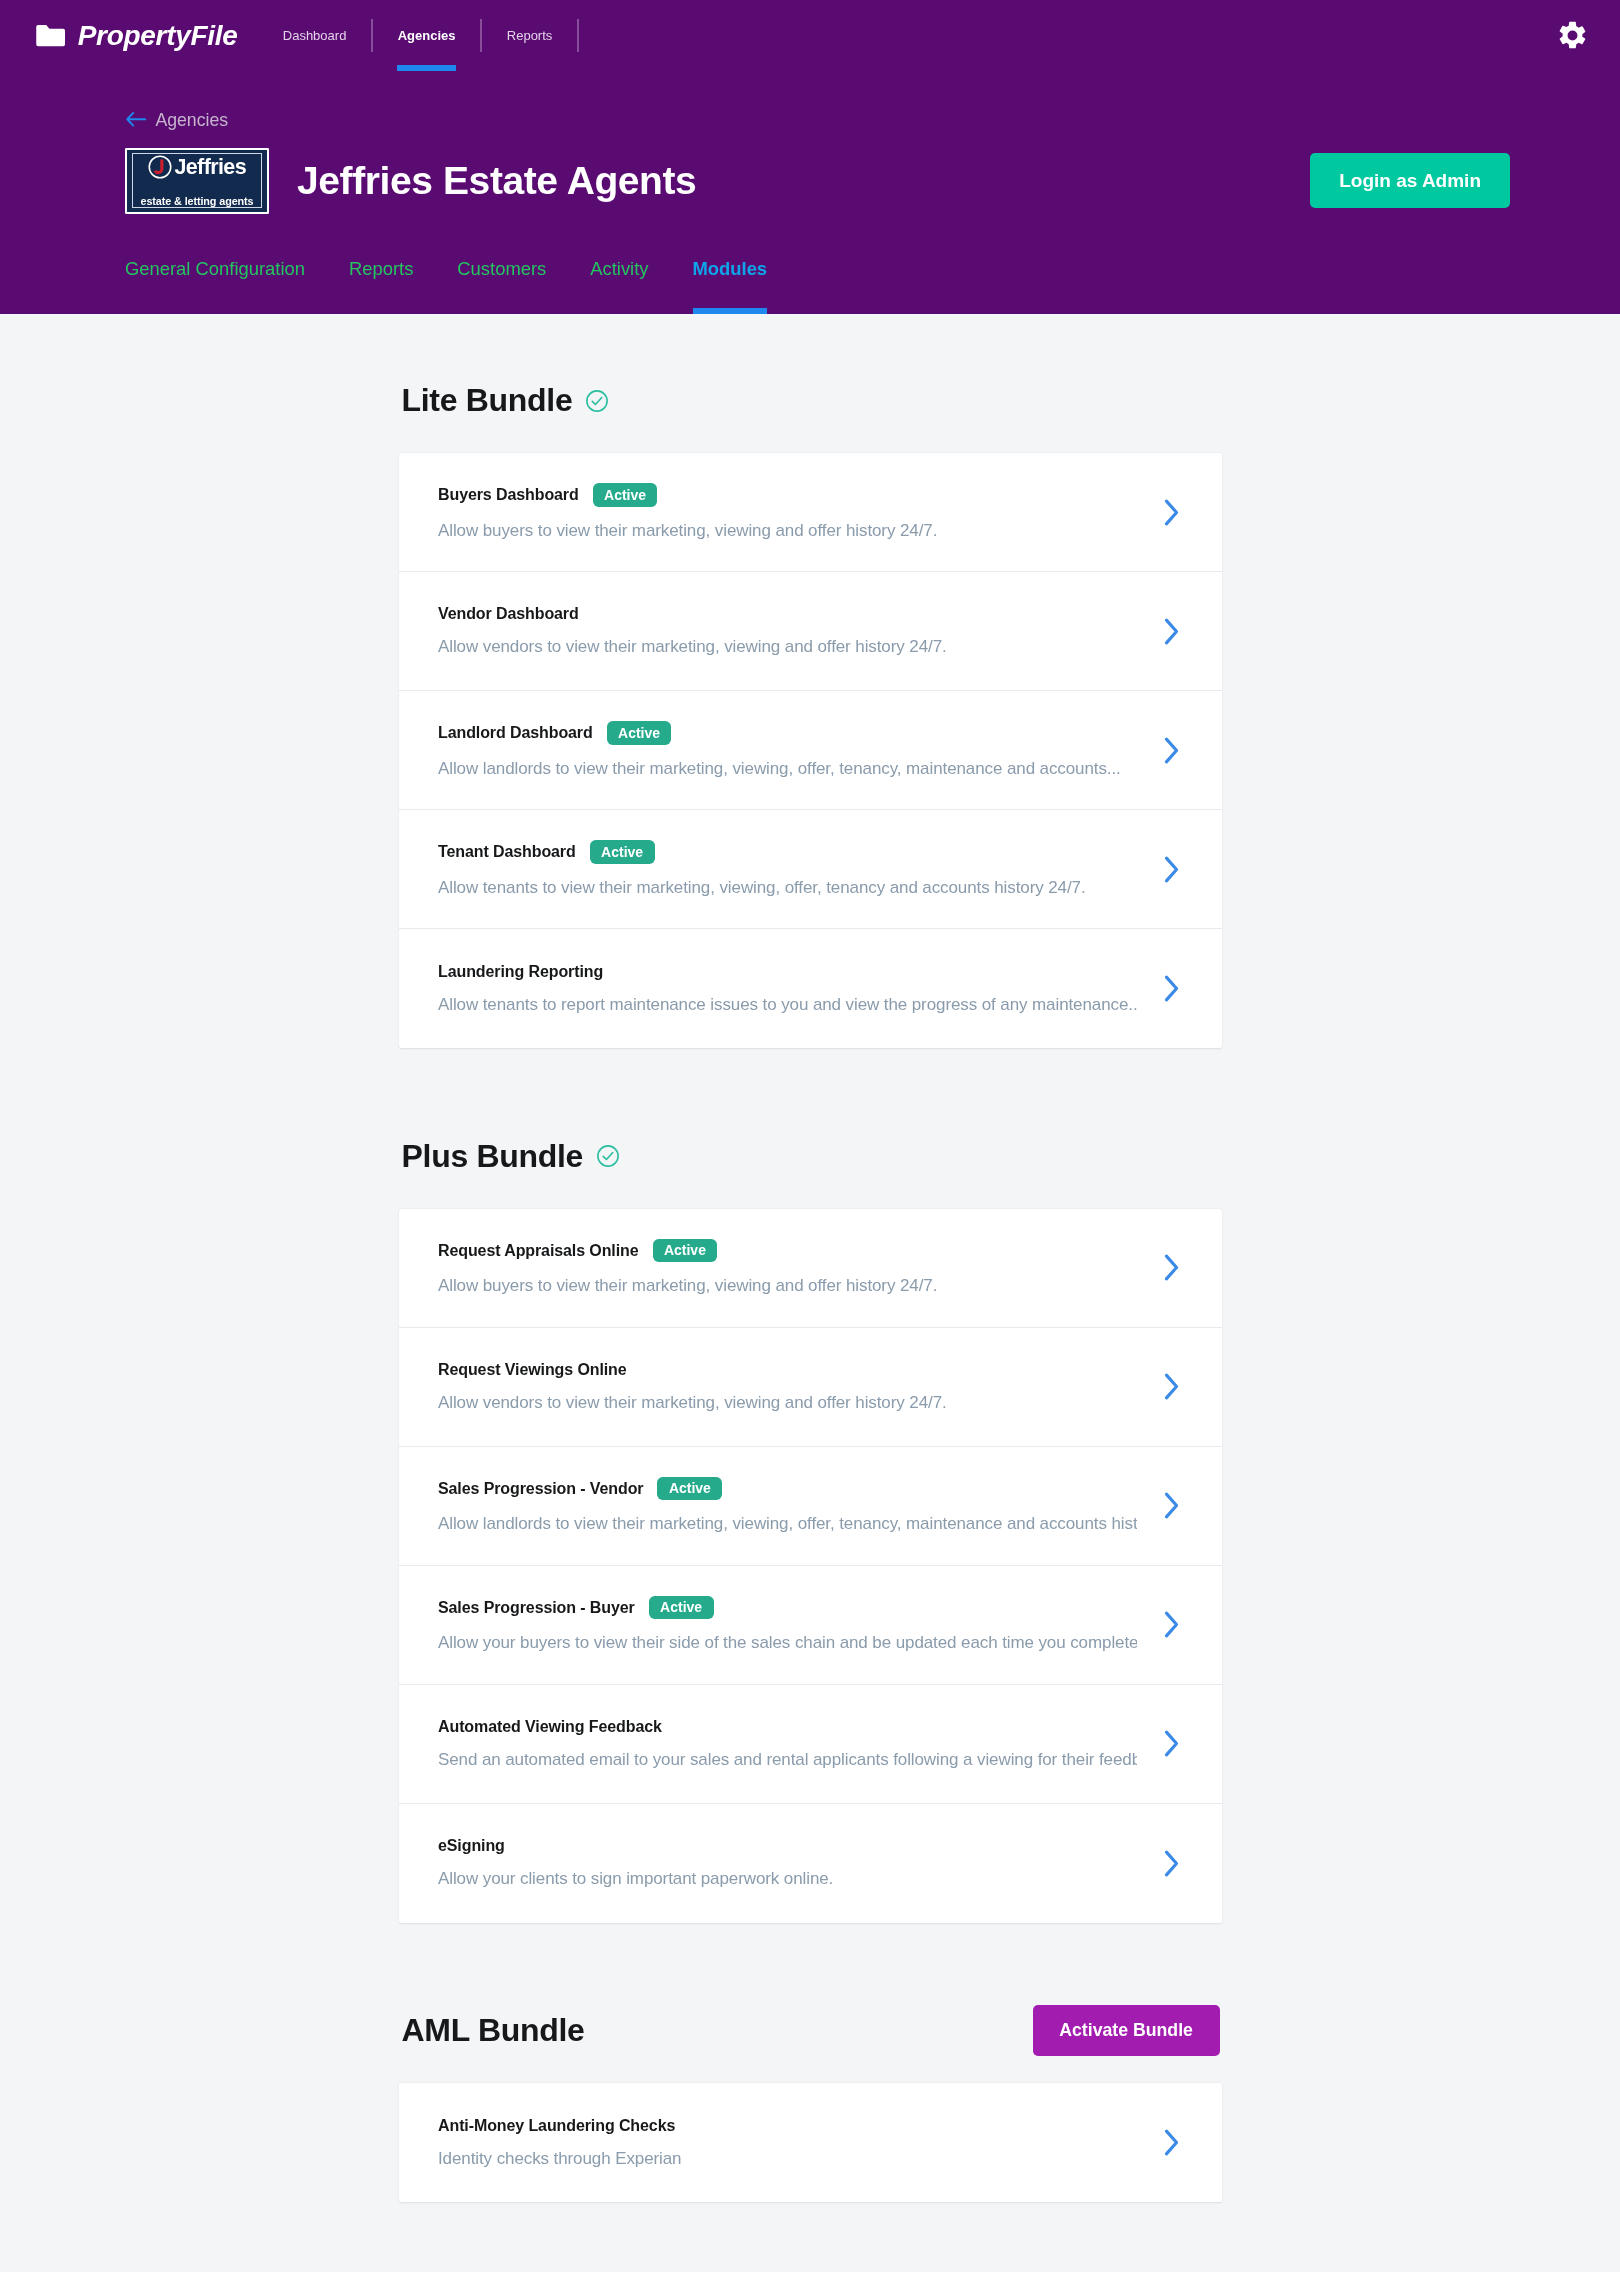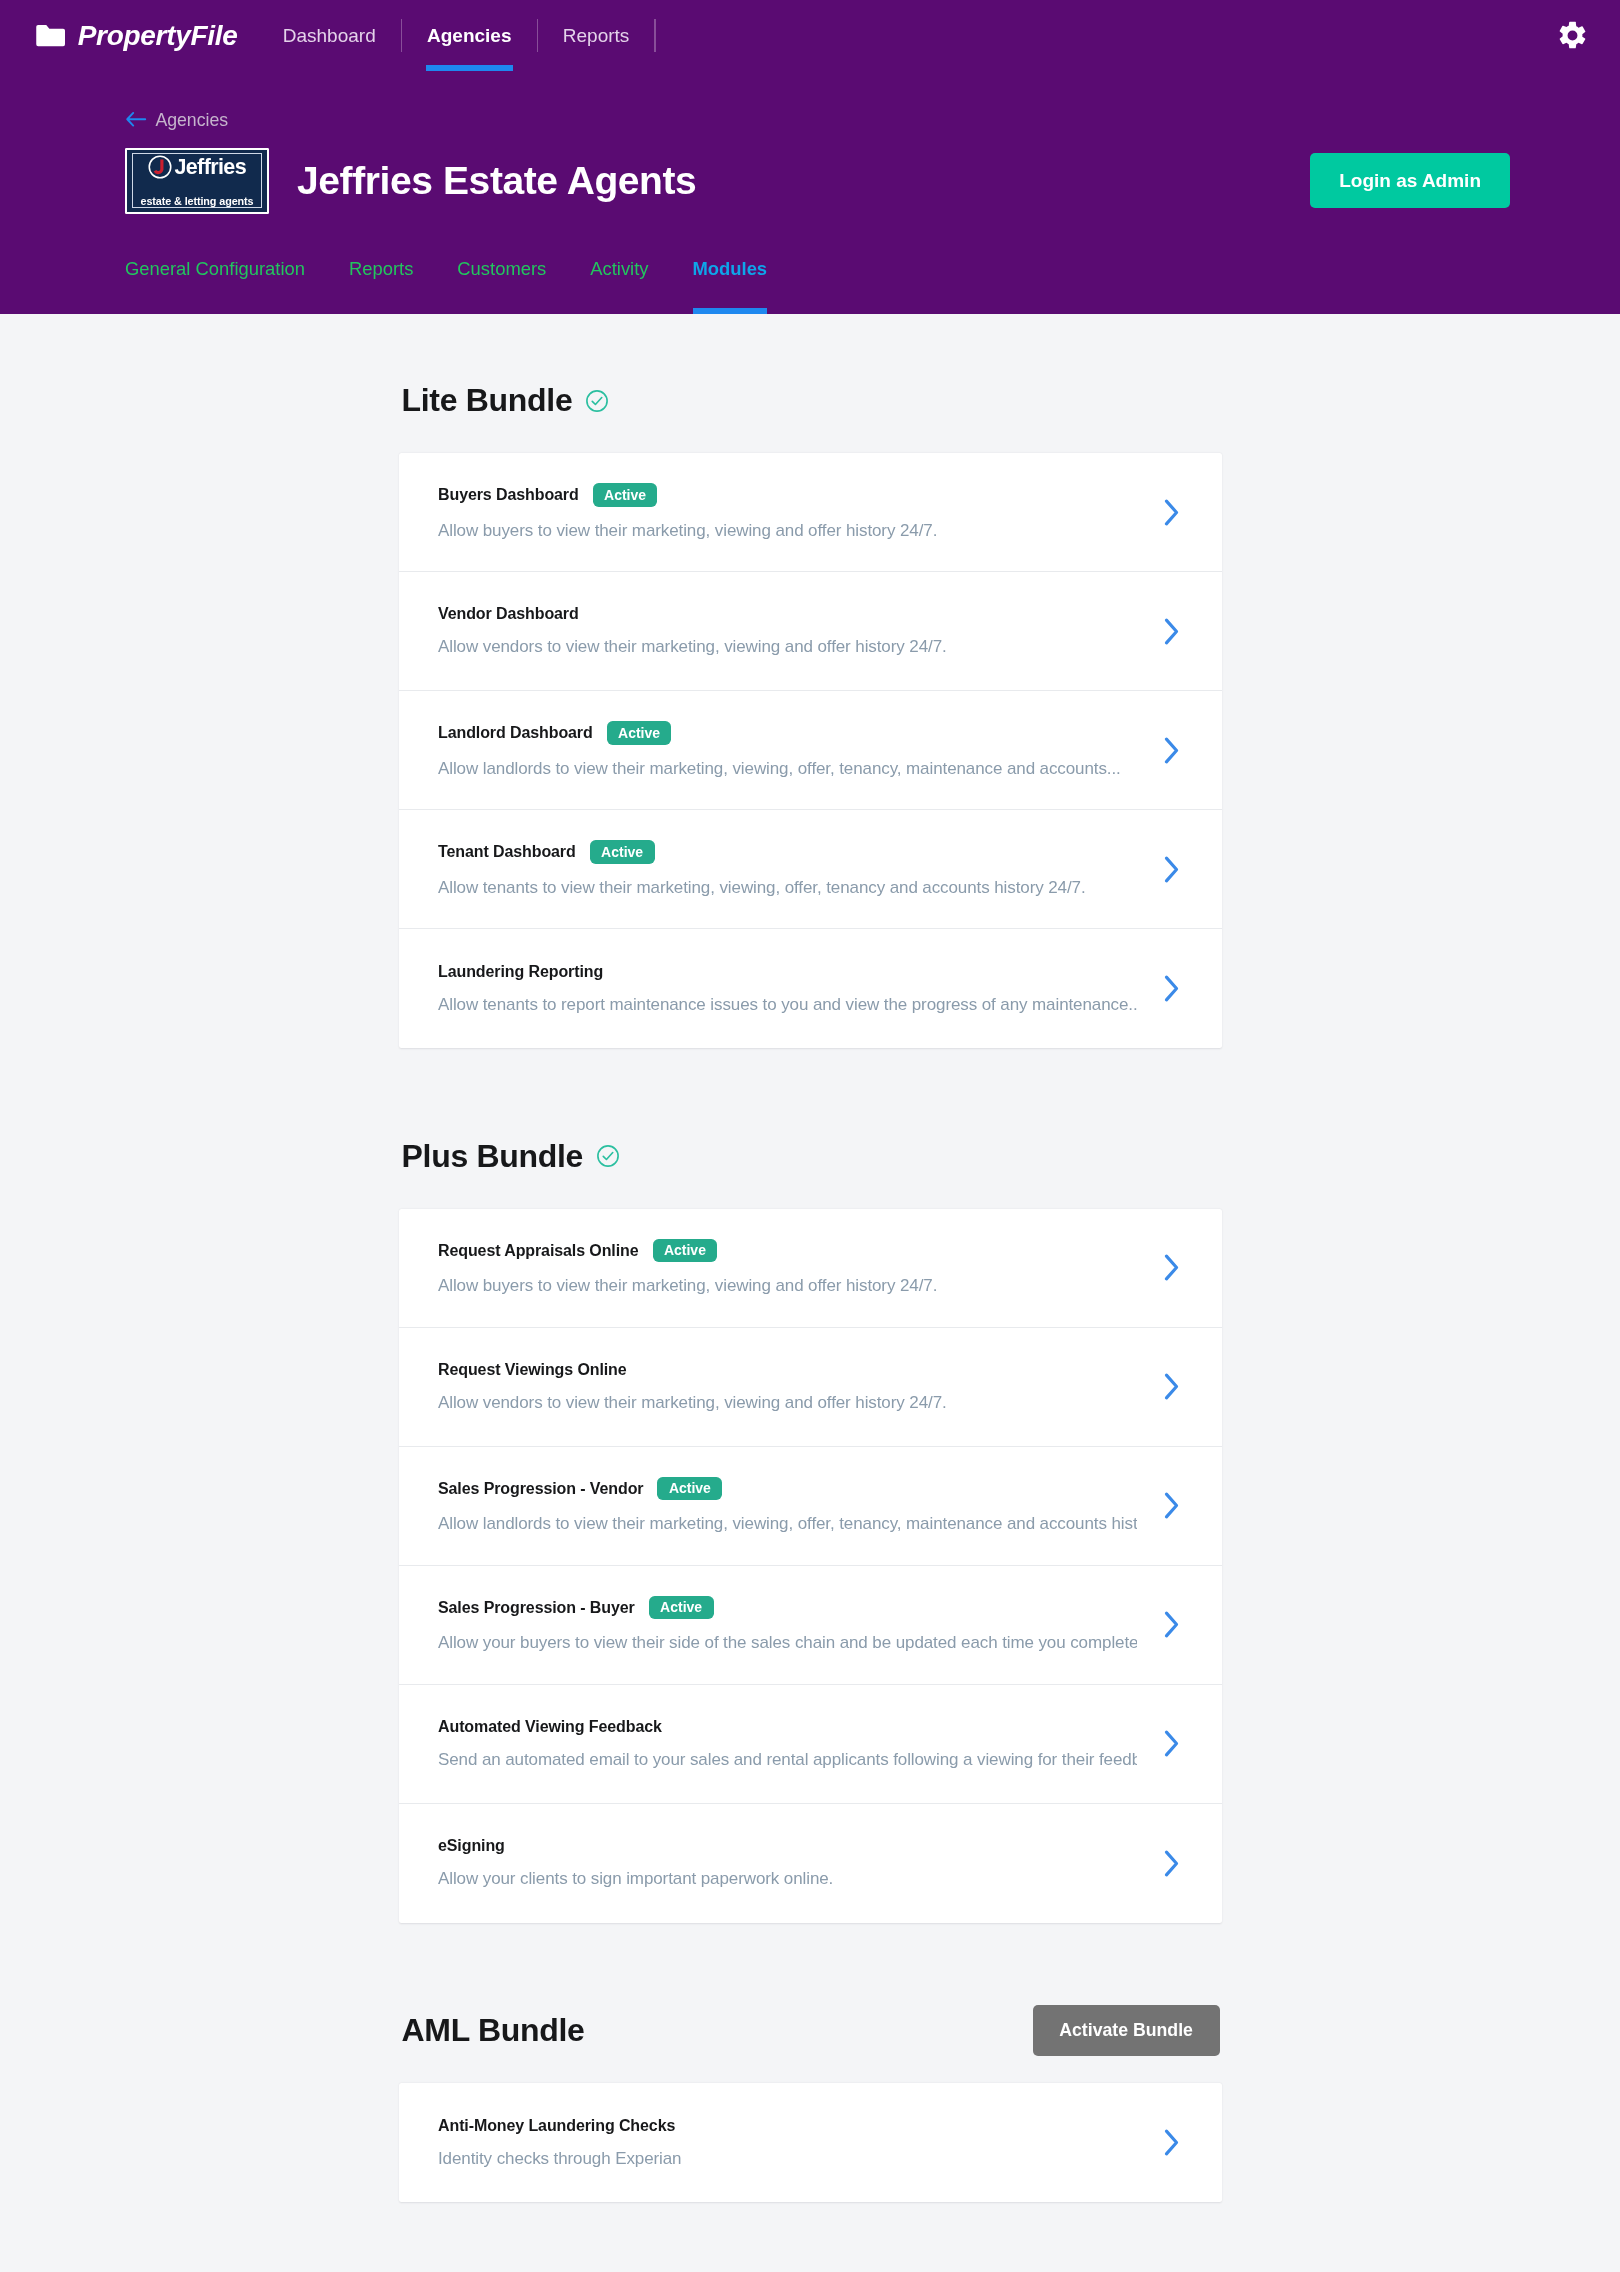--- a/index.html
+++ b/index.html
@@ -35,21 +35,21 @@
     letter-spacing: -0.3px;
     white-space: nowrap;
   }
   .topnav { display: flex; align-items: stretch; height: 71px; }
   .nav-sep { width: 1.3px; background: rgba(255,255,255,0.28); margin: 19px 0; }
   .nav-item {
     display: flex;
     align-items: center;
     padding: 0 25px;
     color: #e4d3ea;
-    font-size: 19px;
+    font-size: 13px;
     white-space: nowrap;
     position: relative;
     cursor: pointer;
   }
   .nav-item.active { color: #ffffff; font-weight: 700; }
   .nav-item.active::after {
     content: "";
     position: absolute;
     left: 24px; right: 24px; bottom: 0;
     height: 5.7px;
@@ -186,21 +186,21 @@
   }
   .bundle-title {
     font-size: 32px;
     font-weight: 700;
     color: #17181a;
     letter-spacing: -0.3px;
   }
   .bundle-check { margin-left: 12.7px; display: flex; align-items: center; }
   .activate-btn {
     margin-left: auto;
-    background: #737373;
+    background: #a21caf;
     color: #ffffff;
     border: none;
     border-radius: 5px;
     font-family: "Liberation Sans", sans-serif;
     font-size: 17.7px;
     font-weight: 700;
     padding: 15px 26.6px;
     cursor: pointer;
     white-space: nowrap;
   }

